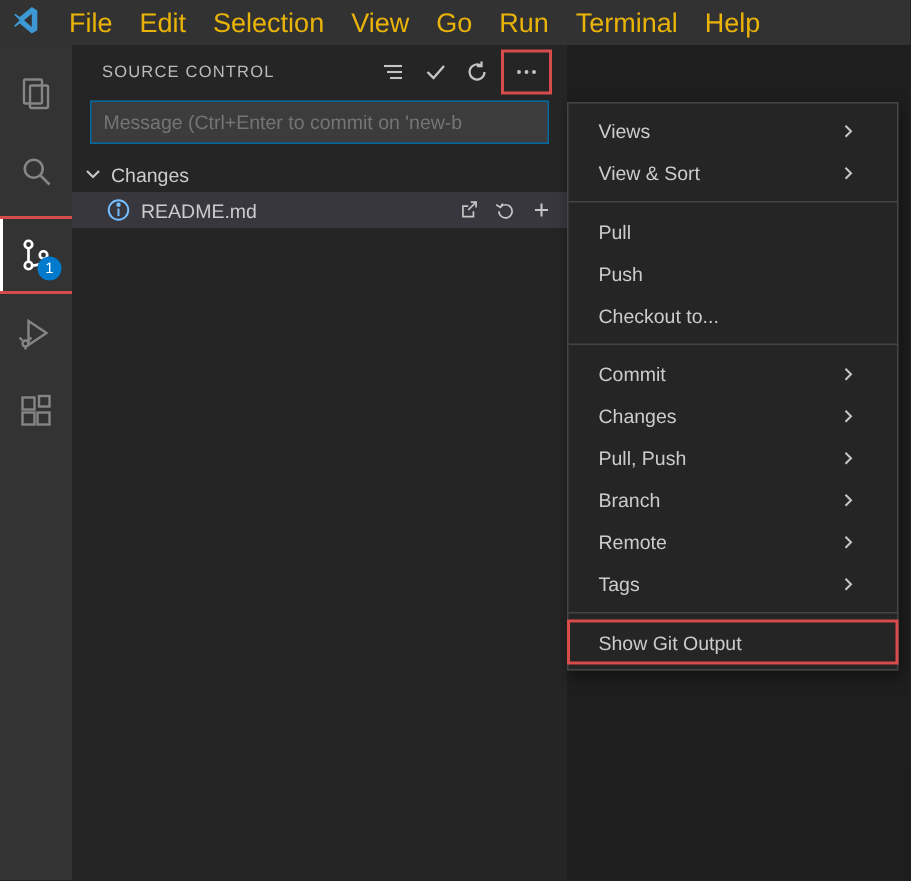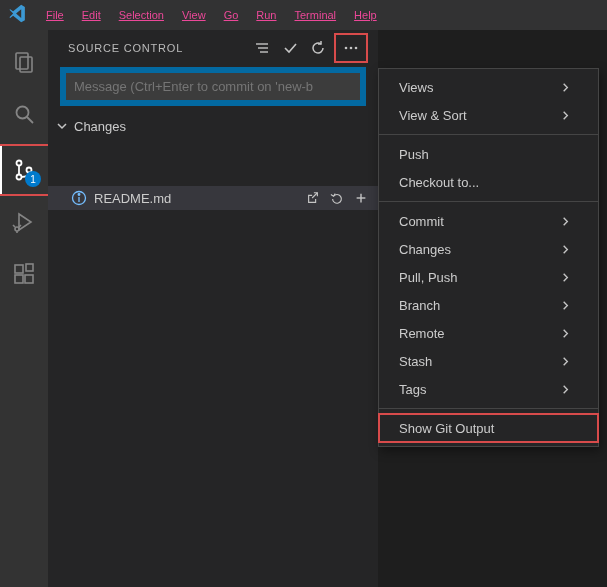--- a/index.html
+++ b/index.html
@@ -2,48 +2,48 @@
 <html><head>
 <meta charset="utf-8">
 <style>
 * { margin: 0; padding: 0; box-sizing: border-box; font-family: "Segoe UI", -apple-system, sans-serif; }
 body { width: 607px; height: 587px; background: #1e1e1e; color: #cccccc; overflow: hidden; position: relative; }
 
 
 .titlebar { height: 30px; background: #323233; display: flex; align-items: center; padding: 0 8px; }
 .menu-items { display: flex; align-items: center; gap: 2px; }
 .logo-slot { width: 22px; height: 22px; margin-right: 8px; display:flex; align-items:center; }
-.menu-item { padding: 4px 8px; font-size: 11px; color: #ec4899; cursor: pointer; border-radius: 4px; text-decoration: underline; }
+.menu-item { padding: 4px 8px; font-size: 18px; color: #eab308; cursor: pointer; border-radius: 4px; }
 
 
 .activitybar { position: absolute; left: 0; top: 30px; bottom: 0; width: 48px; background: #333333; display: flex; flex-direction: column; align-items: center; padding-top: 8px; gap: 4px; }
 .activity-item { width: 48px; height: 48px; display: flex; align-items: center; justify-content: center; position: relative; cursor: pointer; }
 .activity-item svg { width: 24px; height: 24px; color: #858585; }
 .activity-item.active svg { color: #ffffff; }
 .activity-item.active::before { content: ""; position: absolute; left: 0; top: 0; bottom: 0; width: 2px; background: #ffffff; }
 .activity-badge { position: absolute; bottom: 7px; right: 7px; min-width: 16px; height: 16px; border-radius: 8px; background: #007acc; color: #fff; font-size: 10px; display: flex; align-items: center; justify-content: center; padding: 0 4px; }
 
 .highlight-red { outline: 2px solid #d84b4b; }
 
 
 .sidepanel { position: absolute; left: 48px; top: 30px; width: 330px; bottom: 0; background: #252526; display: flex; flex-direction: column; }
 .sidepanel-header { height: 35px; display: flex; align-items: center; justify-content: space-between; padding: 0 12px 0 20px; }
 .sidepanel-title { font-size: 11px; letter-spacing: 0.8px; color: #bbbbbb; text-transform: uppercase; }
 .sidepanel-actions { display: flex; align-items: center; gap: 8px; }
 .hicon { width: 20px; height: 20px; display:flex; align-items:center; justify-content:center; color:#c5c5c5; cursor:pointer; }
 .hicon svg { width:16px; height:16px; }
 .more-btn-wrap { width: 30px; height: 26px; display:flex; align-items:center; justify-content:center; }
 
-.scm-input { margin: 2px 12px 8px 12px; background:#3c3c3c; border:6px solid #0369a1; color:#a0a0a0; padding:6px 8px; font-size:13px; width: calc(100% - 24px); }
+.scm-input { margin: 2px 12px 8px 12px; background:#3c3c3c; border:1px solid #0369a1; color:#a0a0a0; padding:6px 8px; font-size:13px; width: calc(100% - 24px); }
 
 .tree-header { padding: 4px 8px 4px 6px; display:flex; align-items:center; gap:4px; font-size:13px; color:#cccccc; }
 .chevron { width:16px; height:16px; display:flex; align-items:center; justify-content:center; }
 .chevron svg { width:12px; height:12px; color:#c5c5c5; }
 
-.tree-row { padding: 3px 8px 3px 22px; display:flex; align-items:center; gap:6px; font-size:13px; color:#cccccc; background:#37373d;margin-top:48px; }
+.tree-row { padding: 3px 8px 3px 22px; display:flex; align-items:center; gap:6px; font-size:13px; color:#cccccc; background:#37373d; }
 .file-icon { width:18px; height:18px; display:flex; align-items:center; justify-content:center; }
 .file-icon svg { width:16px; height:16px; color:#75beff; }
 .tree-actions { margin-left:auto; display:flex; gap:6px; align-items:center; }
 .ticon { width:18px; height:18px; display:flex; align-items:center; justify-content:center; color:#c5c5c5; }
 .ticon svg { width:14px; height:14px; }
 
 
 .context-menu { position:absolute; left:378px; top:68px; width:221px; background:#252526; border:1px solid #454545; box-shadow: 2px 4px 10px rgba(0,0,0,0.4); padding:4px 0; }
 .cm-item { height:28px; padding: 0 26px 0 20px; display:flex; align-items:center; justify-content:space-between; font-size:13px; color:#cccccc; cursor:pointer;gap:48px; }
 .cm-sep { height:1px; background:#454545; margin:5px 0; }
@@ -200,20 +200,23 @@
     <div class="cm-item">
       <span>View &amp; Sort</span>
       <span class="cm-chevron">
         <svg viewBox="0 0 12 12" fill="none" stroke="currentColor" stroke-width="1.5">
           <polyline points="4,2 8,6 4,10"></polyline>
         </svg>
       </span>
     </div>
     <div class="cm-sep"></div>
     <div class="cm-item">
+      <span>Pull</span>
+    </div>
+    <div class="cm-item">
       <span>Push</span>
     </div>
     <div class="cm-item">
       <span>Checkout to...</span>
     </div>
     <div class="cm-sep"></div>
     <div class="cm-item">
       <span>Commit</span>
       <span class="cm-chevron">
         <svg viewBox="0 0 12 12" fill="none" stroke="currentColor" stroke-width="1.5">
@@ -240,28 +243,20 @@
     <div class="cm-item">
       <span>Branch</span>
       <span class="cm-chevron">
         <svg viewBox="0 0 12 12" fill="none" stroke="currentColor" stroke-width="1.5">
           <polyline points="4,2 8,6 4,10"></polyline>
         </svg>
       </span>
     </div>
     <div class="cm-item">
       <span>Remote</span>
-      <span class="cm-chevron">
-        <svg viewBox="0 0 12 12" fill="none" stroke="currentColor" stroke-width="1.5">
-          <polyline points="4,2 8,6 4,10"></polyline>
-        </svg>
-      </span>
-    </div>
-    <div class="cm-item">
-      <span>Stash</span>
       <span class="cm-chevron">
         <svg viewBox="0 0 12 12" fill="none" stroke="currentColor" stroke-width="1.5">
           <polyline points="4,2 8,6 4,10"></polyline>
         </svg>
       </span>
     </div>
     <div class="cm-item">
       <span>Tags</span>
       <span class="cm-chevron">
         <svg viewBox="0 0 12 12" fill="none" stroke="currentColor" stroke-width="1.5">

